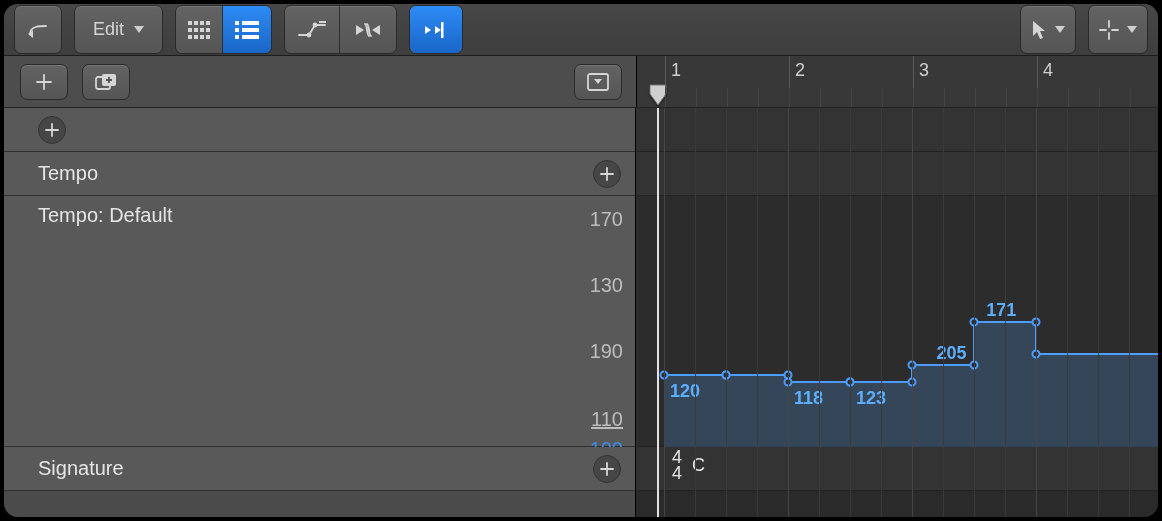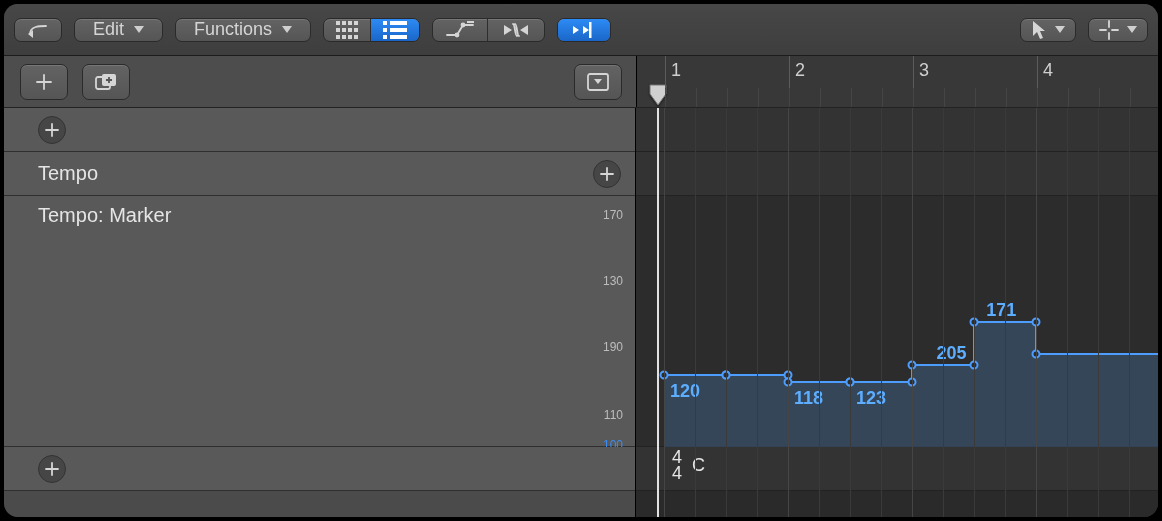--- a/index.html
+++ b/index.html
@@ -37,21 +37,21 @@
 
   
   .toolbar{
     display:flex;align-items:center;
     height:52px;
     background:linear-gradient(#474747,#3e3e3e);
     border-bottom:1px solid #1c1c1c;
     padding:0 10px;gap:12px;
   }
   .tbtn, .tseg{
-    height:24px;
+    height:49px;
     background:linear-gradient(#636363,#555);
     border:1px solid #2a2a2a;
     border-radius:7px;
     display:flex;align-items:center;justify-content:center;
     color:var(--text);
     box-shadow:inset 0 1px 0 rgba(255,255,255,0.12);
   }
   .tbtn{padding:0 12px;cursor:pointer;}
   .tbtn.icon{width:48px;padding:0;}
   .menu{
@@ -139,21 +139,21 @@
     display:flex;align-items:center;justify-content:center;cursor:pointer;
     color:#d5d5d5;font-size:20px;line-height:1;border:1px solid #333;
   }
   .row.arr{height:44px;}
   .row.mk{height:44px;}
   .row.tempo{height:251px;align-items:flex-start;padding-top:8px;background:#595959;}
   .row.sig{height:44px;}
 
   .tempo-scale{
     position:absolute;right:12px;top:4px;bottom:4px;width:50px;
-    font-size:12px;color:#bdbdbd;text-align:right;
+    font-size:20px;color:#bdbdbd;text-align:right;
   }
   .tempo-scale div{position:absolute;right:0;}
   .tempo-scale .cur{color:#3d8df0;}
 
   
   .content{
     flex:1;position:relative;background:#2b2b2b;
   }
   .lane{
     position:absolute;left:0;right:0;
@@ -211,24 +211,20 @@
 
     <div class="tbtn icon">
       <svg width="24" height="20" viewBox="0 0 24 20">
           <path class="stroke" d="M4 14 C 4 6, 14 6, 20 6"></path>
           <path class="fill" d="M2 14 l5 -4 v8 z"></path>
         </svg>
     </div>
 
     <div class="tbtn menu">
       <span>Edit</span>
-      <span class="chev"></span>
-    </div>
-    <div class="tbtn menu">
-      <span>Functions</span>
       <span class="chev"></span>
     </div>
 
     <div class="tseg">
       <div class="seg">
         <svg width="22" height="18" viewBox="0 0 22 18">
           <rect class="fill" x="0" y="0" width="4" height="4"></rect>
             <rect class="fill" x="6" y="0" width="4" height="4"></rect>
             <rect class="fill" x="12" y="0" width="4" height="4"></rect>
             <rect class="fill" x="18" y="0" width="4" height="4"></rect>
@@ -366,30 +362,31 @@
       </div>
       <div class="row mk">
         <span class="label">Tempo</span>
         <span class="plus">
             <svg width="14" height="14" viewBox="0 0 14 14">
               <path class="stroke" d="M7 1 V13 M1 7 H13" stroke-width="2"></path>
             </svg>
           </span>
       </div>
       <div class="row tempo">
-        <span class="label">Tempo: Marker</span>
+        <span class="label">Tempo: Default</span>
         <div class="tempo-scale" id="tempo-axis">
             <div style="top: 8px;">170</div>
             <div style="top: 74px;">130</div>
             <div style="top: 140px;">190</div>
-            <div style="top: 208px;">110</div>
+            <div style="top: 208px; text-decoration: underline;">110</div>
             <div class="cur" style="top: 238px;">100</div>
           </div>
       </div>
       <div class="row sig">
+        <span class="label">Signature</span>
         <span class="plus">
             <svg width="14" height="14" viewBox="0 0 14 14">
               <path class="stroke" d="M7 1 V13 M1 7 H13" stroke-width="2"></path>
             </svg>
           </span>
       </div>
     </div>
 
     <div class="content" id="content">
       <div class="lane arr"></div>

